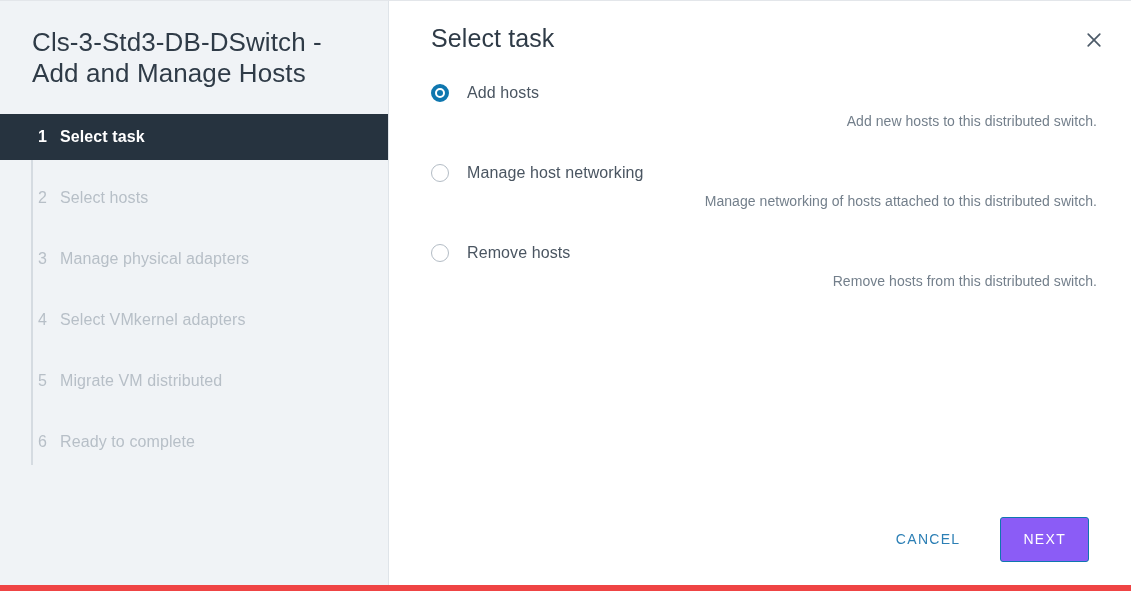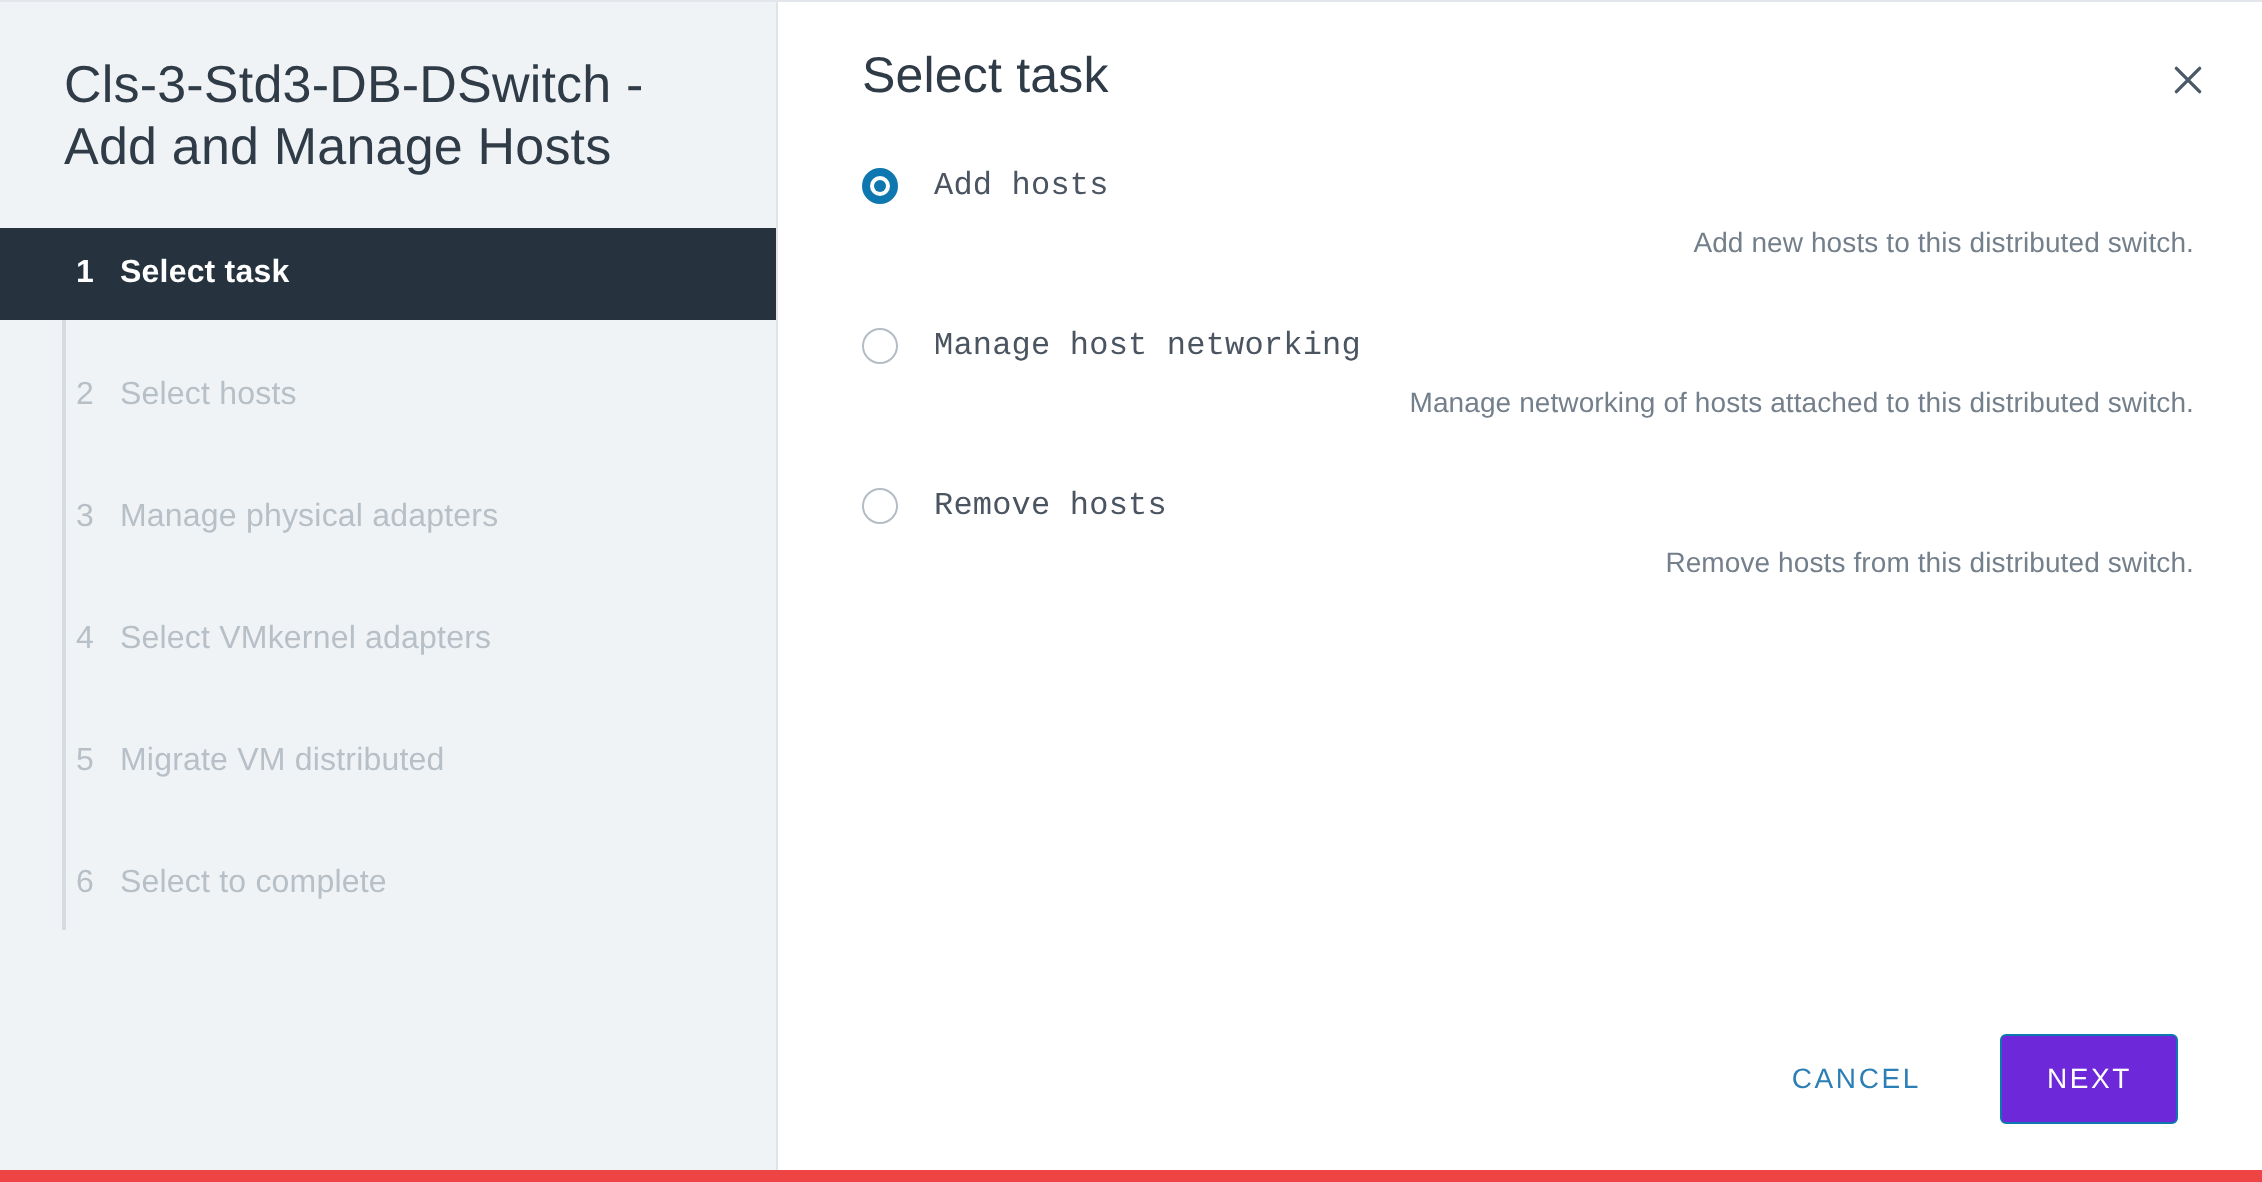--- a/index.html
+++ b/index.html
@@ -149,21 +149,20 @@
     margin: 0;
     padding: 31px 34px 0 42px;
   }
   .radio-option { margin-bottom: 35px; }
   .radio-option:last-child { margin-bottom: 0; }
 
   .radio-row {
     display: flex;
     align-items: flex-end;
     cursor: pointer;
-    font-family: Liberation Mono, monospace;
   }
   .radio-mark {
     position: relative;
     width: 18px;
     height: 18px;
     flex: 0 0 18px;
     border-radius: 50%;
     box-sizing: border-box;
     border: 1px solid #b3bcc5;
     background: #ffffff;
@@ -220,21 +219,21 @@
     border-radius: 3px;
   }
   .btn-link {
     background: none;
     border: none;
     color: #2c7fb5;
     padding: 10px 14px;
     margin-right: 26px;
   }
   .btn-primary {
-    background: #6d28d9;
+    background: #8b5cf6;
     border: 1px solid #0f77af;
     color: #ffffff;
     padding: 0 22px;
     height: 45px;
     min-width: 88px;
   }
 </style>
 </head>
 <body>
 
@@ -259,21 +258,21 @@
         <li class="step">
           <span class="step-num">4</span>
           <span class="step-label">Select VMkernel adapters</span>
         </li>
         <li class="step">
           <span class="step-num">5</span>
           <span class="step-label">Migrate VM distributed</span>
         </li>
         <li class="step">
           <span class="step-num">6</span>
-          <span class="step-label">Select to complete</span>
+          <span class="step-label">Ready to complete</span>
         </li>
       </ul>
   </aside>
 
   <section class="main">
 
     <div class="panel-header">
       <h2 class="panel-title">Select task</h2>
 
       <button class="close-btn" aria-label="Close">

